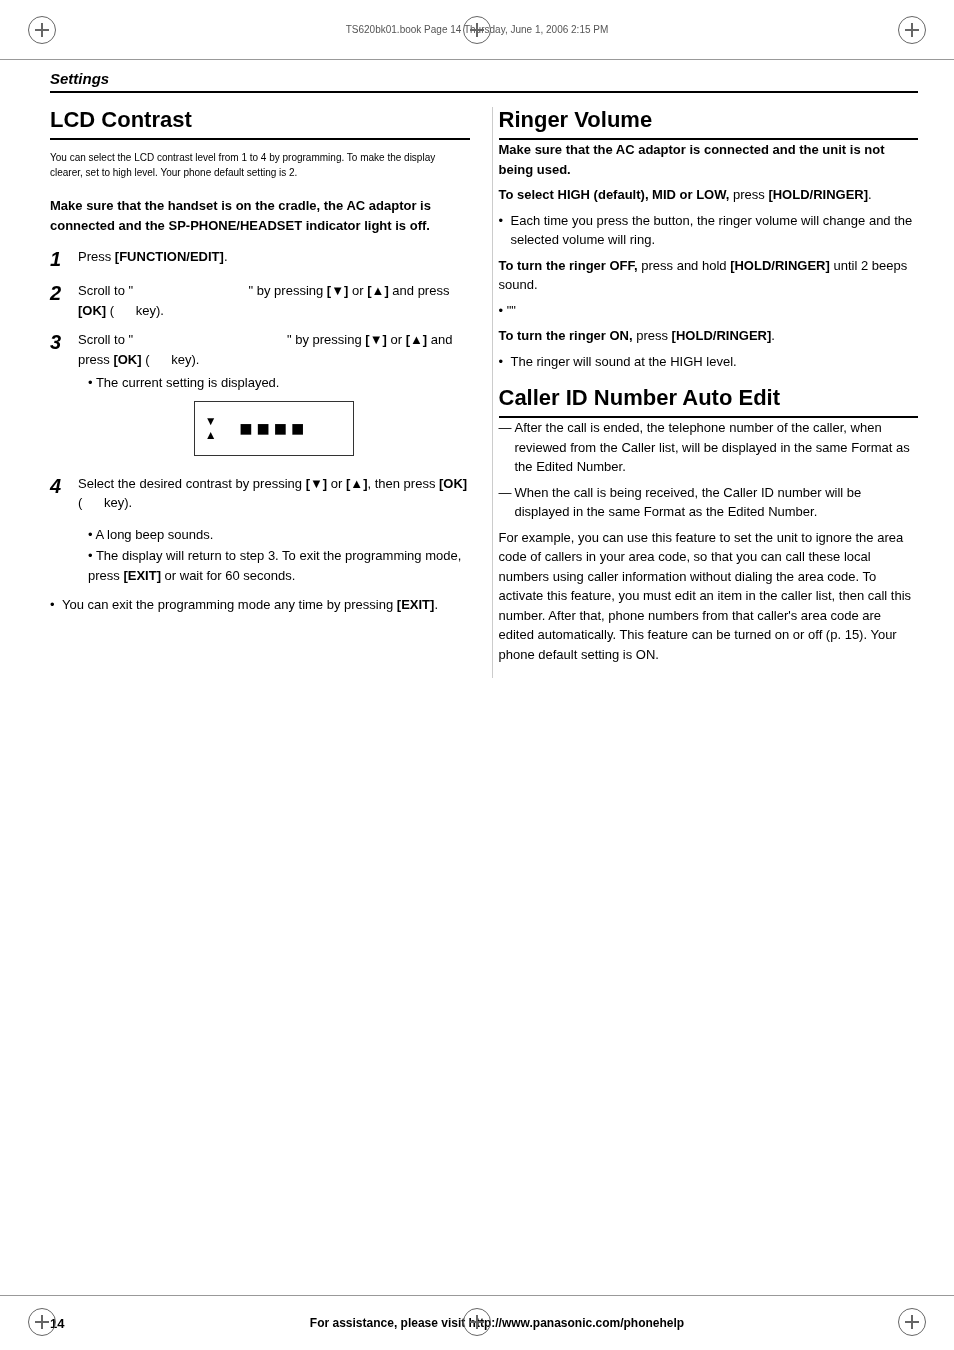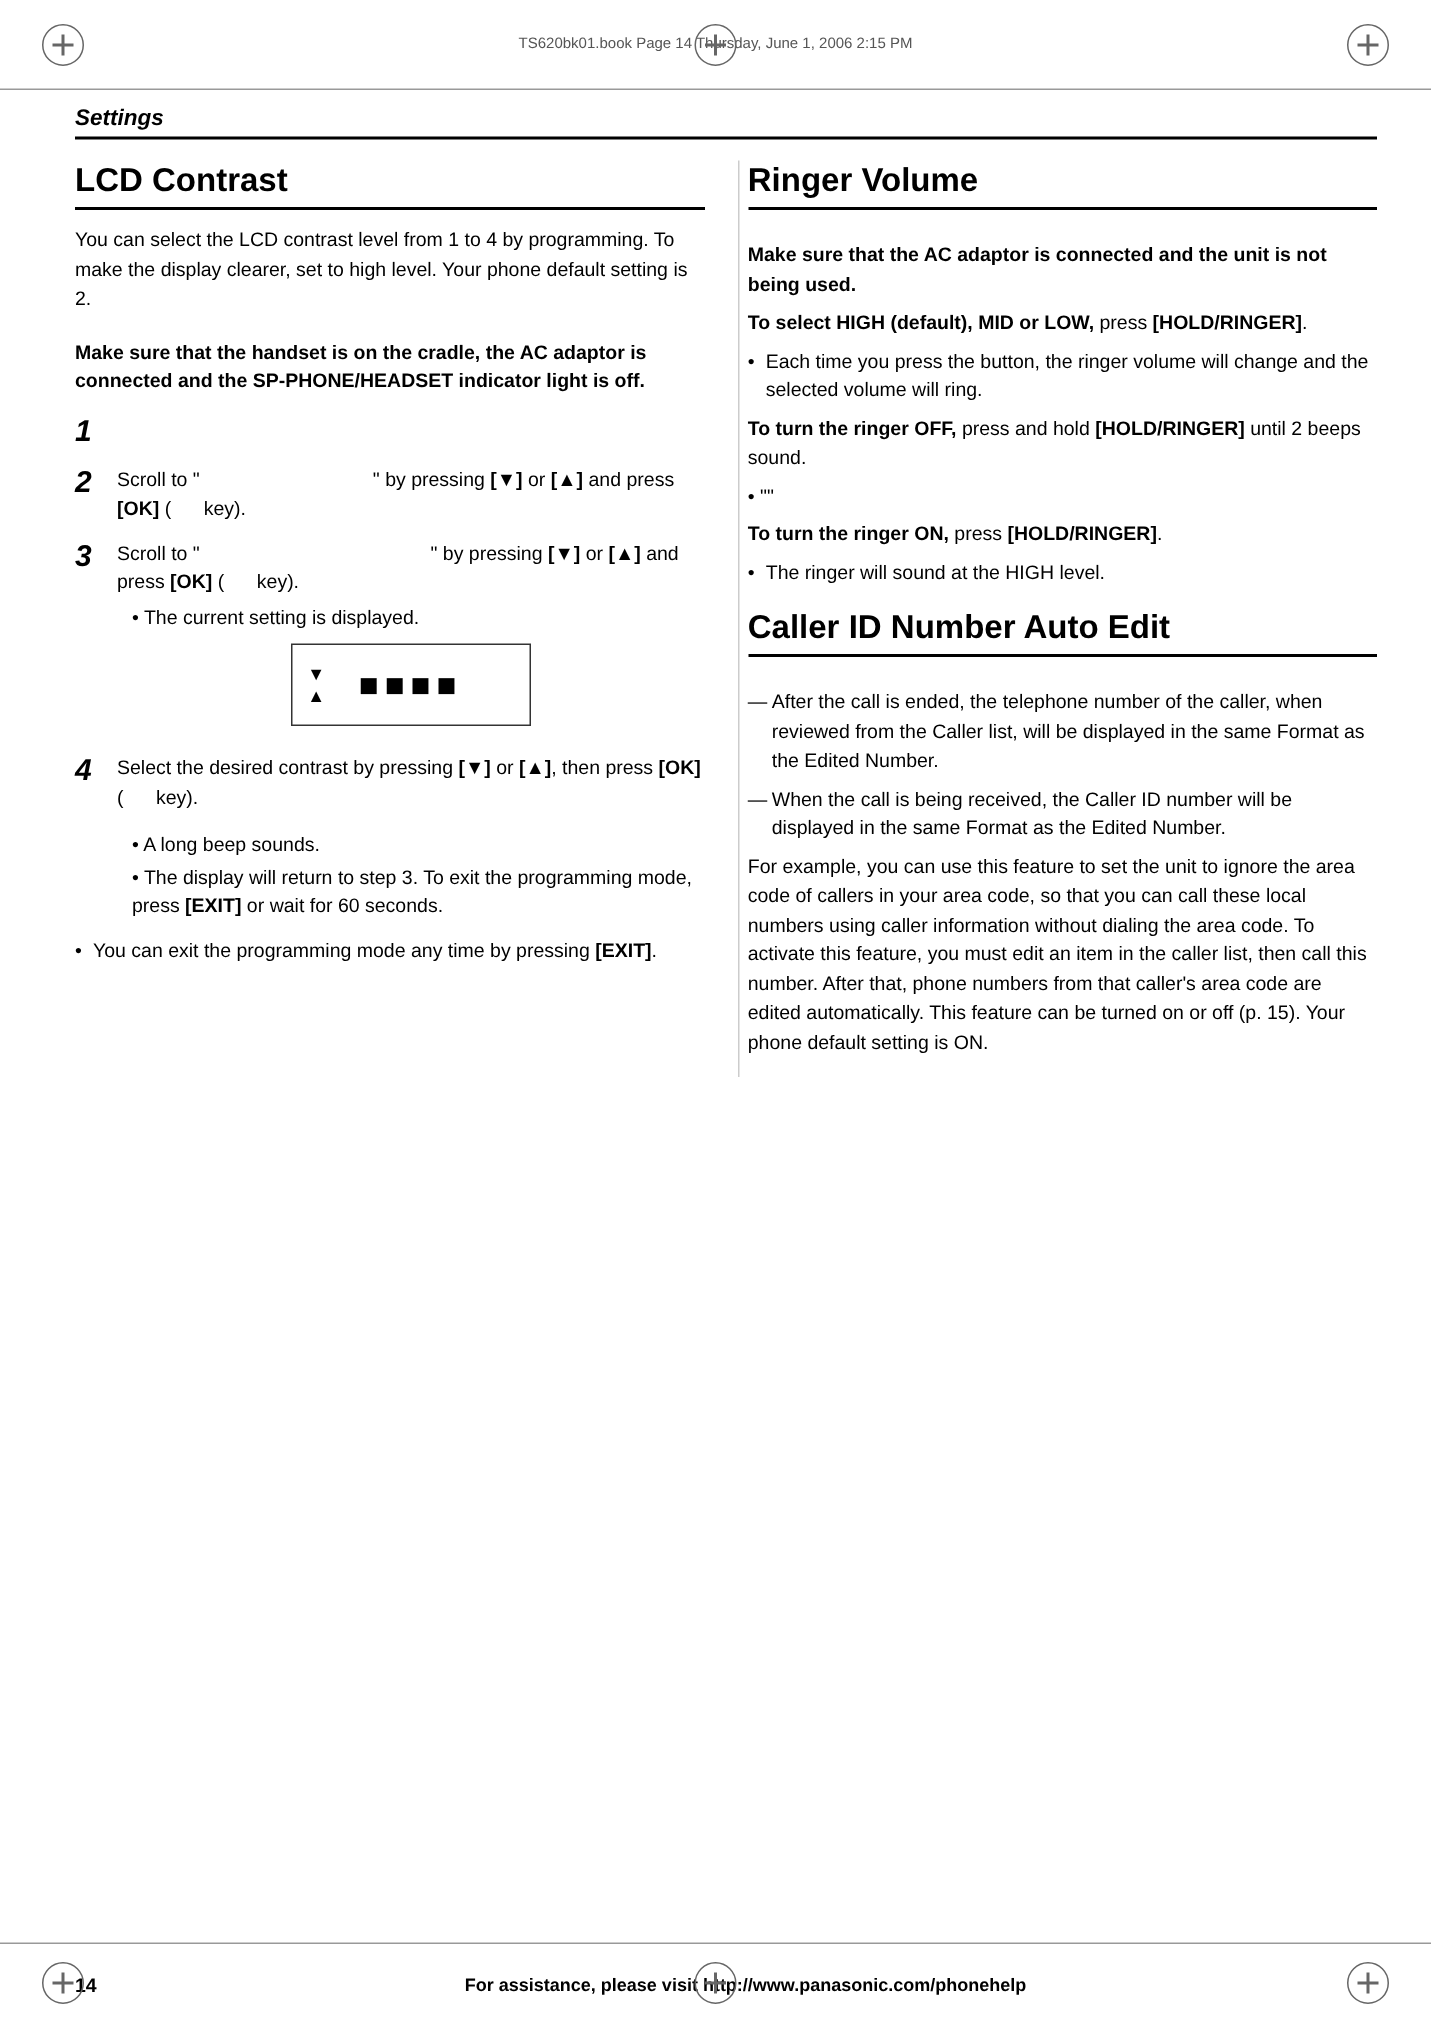--- a/index.html
+++ b/index.html
@@ -99,21 +99,21 @@
     
     .section-title {
       font-size: 22px;
       font-weight: bold;
       border-bottom: 2px solid #000;
       padding-bottom: 5px;
       margin-bottom: 10px;
     }
 
     .section-subtitle {
-      font-size: 13px;
+      font-size: 10px;
       margin-bottom: 12px;
       line-height: 1.5;
     }
 
     .bold-note {
       font-weight: bold;
       font-size: 13px;
       margin-bottom: 12px;
       line-height: 1.5;
       margin-top: 16px;
@@ -174,21 +174,21 @@
     
     .right-subsection {
       margin-bottom: 14px;
     }
 
     .right-section-title {
       font-size: 22px;
       font-weight: bold;
       border-bottom: 2px solid #000;
       padding-bottom: 5px;
-      margin-bottom: 20px;
+      margin-bottom: 0;
     }
 
     .right-bold {
       font-weight: bold;
       font-size: 13px;
       margin-bottom: 6px;
       line-height: 1.5;
     }
 
     .right-text {
@@ -293,20 +293,23 @@
 
     <div class="two-col">
 
       <div class="col-left">
         <div class="section-title">LCD Contrast</div>
         <div class="section-subtitle">You can select the LCD contrast level from 1 to 4 by programming. To make the display clearer, set to high level. Your phone default setting is 2.</div>
         <div class="bold-note">Make sure that the handset is on the cradle, the AC adaptor is connected and the SP-PHONE/HEADSET indicator light is off.</div>
 
         <div class="step">
           <div class="step-number">1</div>
+          <div class="step-content">
+            Press <strong>[FUNCTION/EDIT]</strong>.
+          </div>
         </div>
 
         <div class="step">
           <div class="step-number">2</div>
           <div class="step-content">
             Scroll to "<span style="letter-spacing:6px">&nbsp;&nbsp;&nbsp;&nbsp;&nbsp;&nbsp;&nbsp;&nbsp;&nbsp;&nbsp;&nbsp;&nbsp;</span>" by pressing <strong>[▼]</strong> or <strong>[▲]</strong> and press <strong>[OK]</strong> (&nbsp;&nbsp;&nbsp;&nbsp;&nbsp;&nbsp;key).
           </div>
         </div>
 
         <div class="step">

